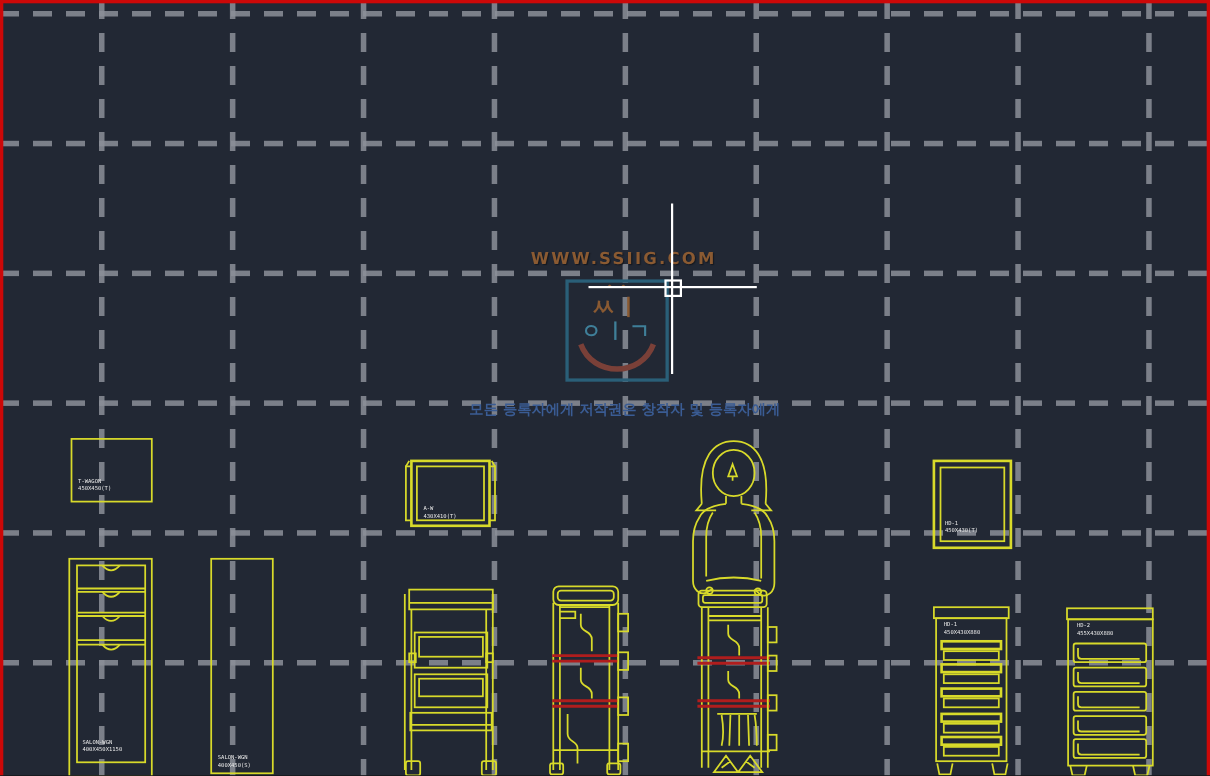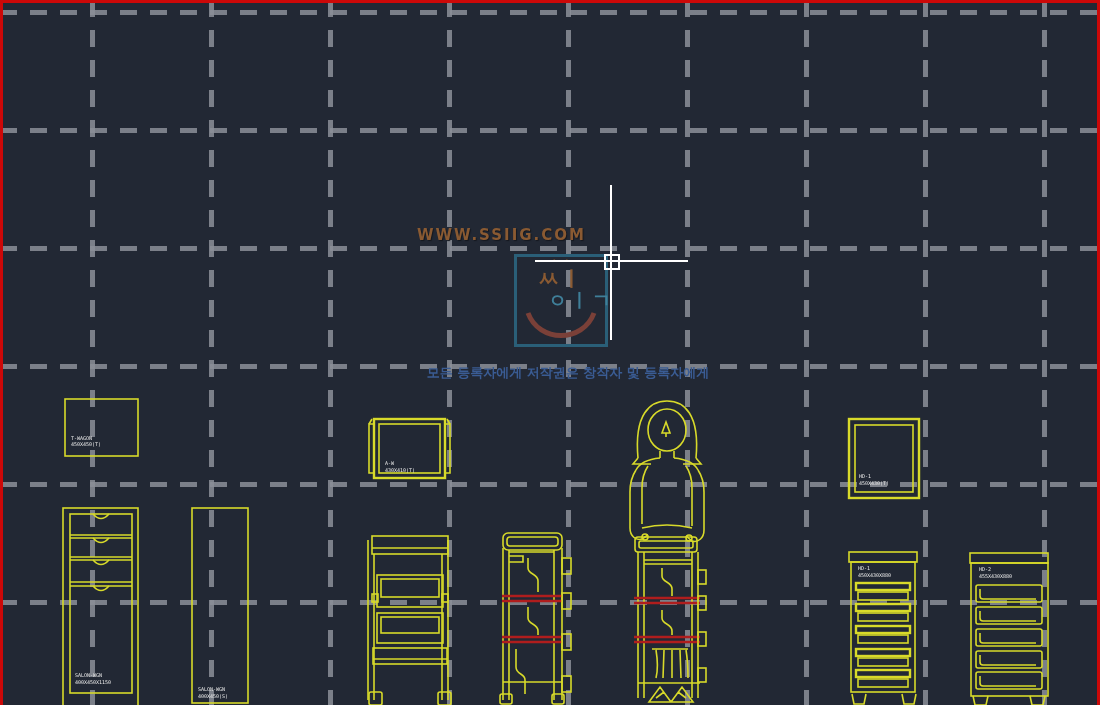--- a/index.html
+++ b/index.html
@@ -18,34 +18,34 @@
   .v-line{
     position:absolute;top:0;width:5px;height:705px;opacity:.85;
     background:repeating-linear-gradient(180deg,var(--grid,#8b8f98) 0 17px,transparent 17px 30px);
   }
   .h-line{
     position:absolute;left:0;height:5px;width:1100px;opacity:.85;
     background:repeating-linear-gradient(90deg,var(--grid,#8b8f98) 0 17px,transparent 17px 30px);
   }
   
   #watermark-url{
-    position:absolute;left:417px;top:226px;width:300px;z-index:3;
+    position:absolute;left:417px;top:226px;width:300px;text-align:center;z-index:3;
     color:var(--brown,#8a5a32);font-size:15px;font-weight:bold;letter-spacing:2px;
     text-shadow:1px 1px 1px #15181f;
   }
   #logo-box{
     position:absolute;left:514px;top:254px;width:94px;height:93px;z-index:3;
     border:3px solid var(--teal,#2a5f78);box-sizing:border-box;text-align:center;
   }
   #logo-carets{position:absolute;left:0;top:1px;width:100%;font-size:9px;letter-spacing:1px;
     color:var(--brown,#8a5a32);font-weight:bold;}
   #logo-row1{position:absolute;left:0;top:8px;width:100%;font-size:21px;font-weight:bold;
     color:var(--brown,#8a5a32);letter-spacing:2px;}
   #logo-row2{position:absolute;left:0;top:31px;width:100%;font-size:19px;font-weight:bold;
-    color:var(--teal2,#3f7f99);letter-spacing:3px;padding-left:20px;}
+    color:var(--teal2,#3f7f99);letter-spacing:3px;}
   #logo-smile{position:absolute;left:6px;top:52px;}
   #copyright{
     position:absolute;left:412px;top:365px;width:312px;z-index:3;text-align:center;
     color:var(--blue,#3a5c94);font-size:13px;font-weight:bold;line-height:16px;
   }
   #copyright .ul{border-bottom:2px solid var(--blue,#3a5c94);}
   
   #crosshair{position:absolute;inset:0;z-index:8;pointer-events:none;}
   #ch-h{position:absolute;left:535px;top:260px;width:153px;height:2px;background:#fff;}
   #ch-v{position:absolute;left:610px;top:185px;width:2px;height:155px;background:#fff;}

